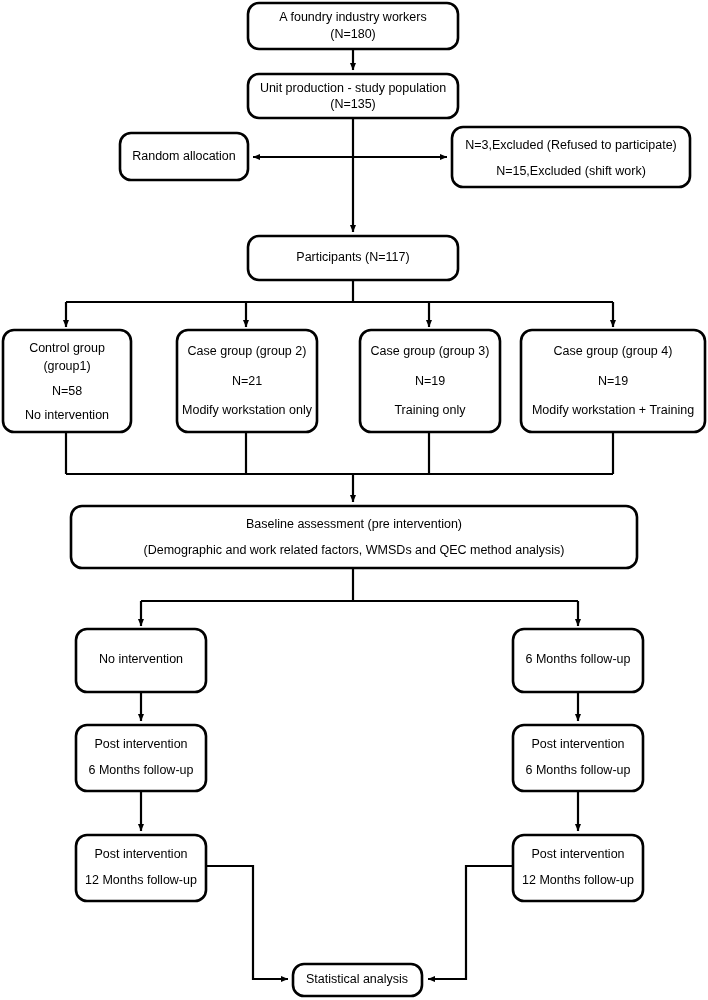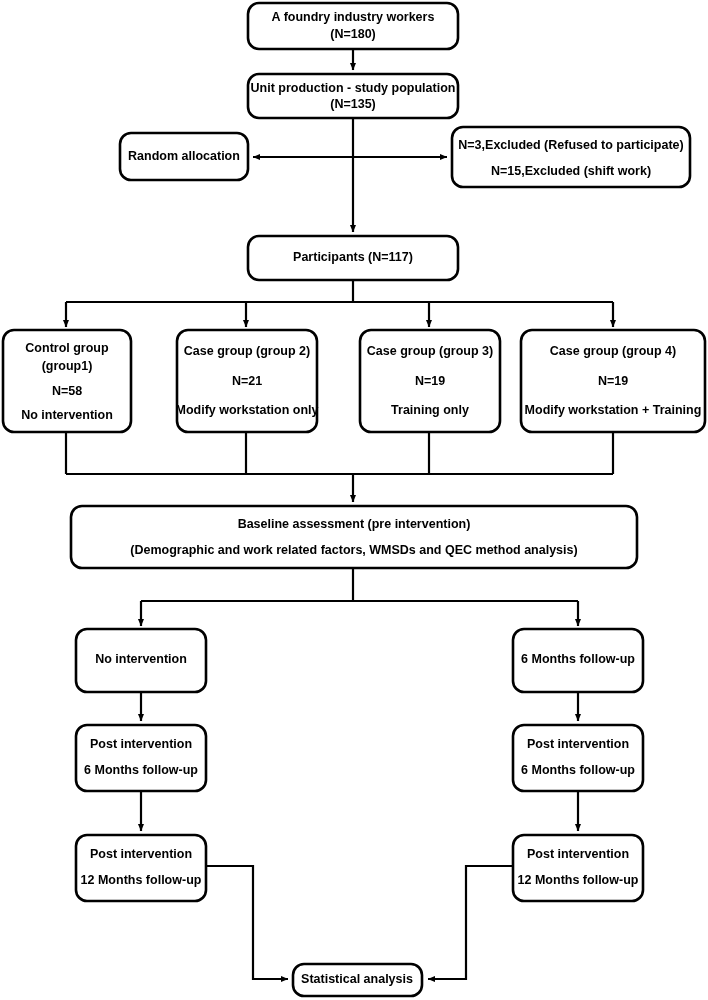--- a/index.html
+++ b/index.html
@@ -10,21 +10,20 @@
   body {
     width: 708px;
     height: 1000px;
     font-family: "Liberation Sans", sans-serif;
     overflow: hidden;
   }
   #flowchart-root {
     position: relative;
     width: 708px;
     height: 868px;
-    font-weight: bold;
   }
   svg.chart-canvas {
     position: absolute;
     top: 0;
     left: 0;
     width: 708px;
     height: 1000px;
     display: block;
   }
   .node-box {

